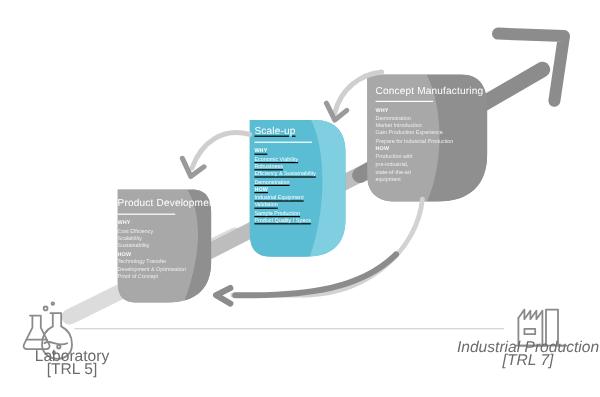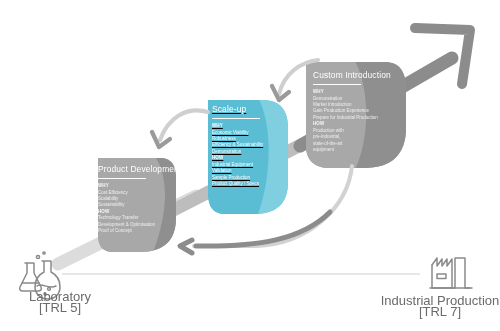--- a/index.html
+++ b/index.html
@@ -67,21 +67,21 @@
   .endpoint {
     position: absolute;
     z-index: 5;
     text-align: center;
     color: #6b6b6b;
     font-size: 13px;
     line-height: 10.5px;
     white-space: nowrap;
   }
   #endpoint-lab { left: 0px; top: 292px; width: 120px; }
-  #endpoint-ind { left: 380px; top: 296px; width: 120px; }
+  #endpoint-ind { left: 380px; top: 284px; width: 120px; font-style: italic; }
 </style>
 </head>
 <body>
 
 <div id="stage">
 
   <svg id="bg-svg" viewBox="0 0 500 331">
     <defs>
 
       <clipPath id="clip-pd">
@@ -208,21 +208,21 @@
       <div>Demonstration</div>
       <div class="hdr">HOW</div>
       <div>Industrial Equipment</div>
       <div>Validation</div>
       <div>Sample Production</div>
       <div>Product Quality / Specs</div>
     </div>
   </div>
 
   <div id="card-cm" class="card gray">
-    <div class="card-title">Custom Introduction</div>
+    <div class="card-title">Concept Manufacturing</div>
     <div class="card-rule"></div>
     <div class="card-list">
       <div class="hdr">WHY</div>
       <div>Demonstration</div>
       <div>Market Introduction</div>
       <div>Gain Production Experience</div>
       <div>Prepare for Industrial Production</div>
       <div class="hdr">HOW</div>
       <div>Production with</div>
       <div>pre-industrial,</div>

